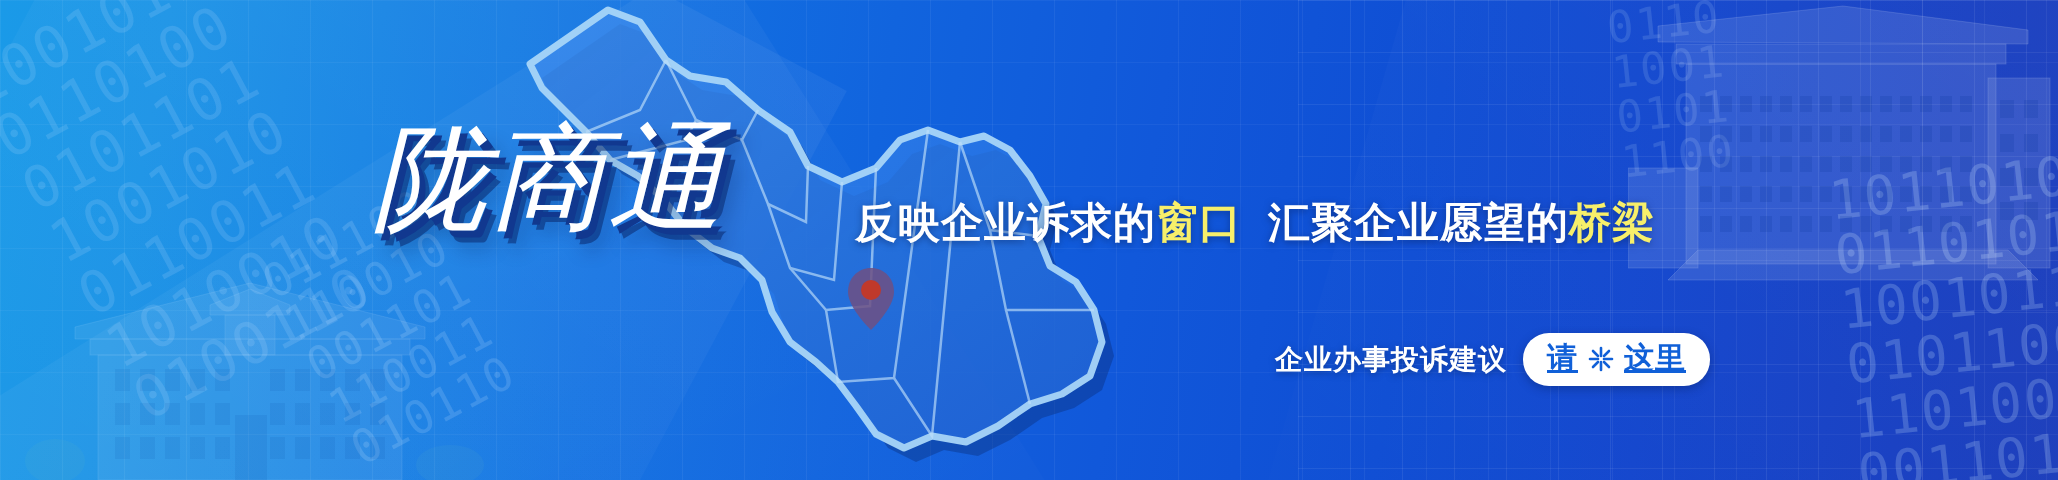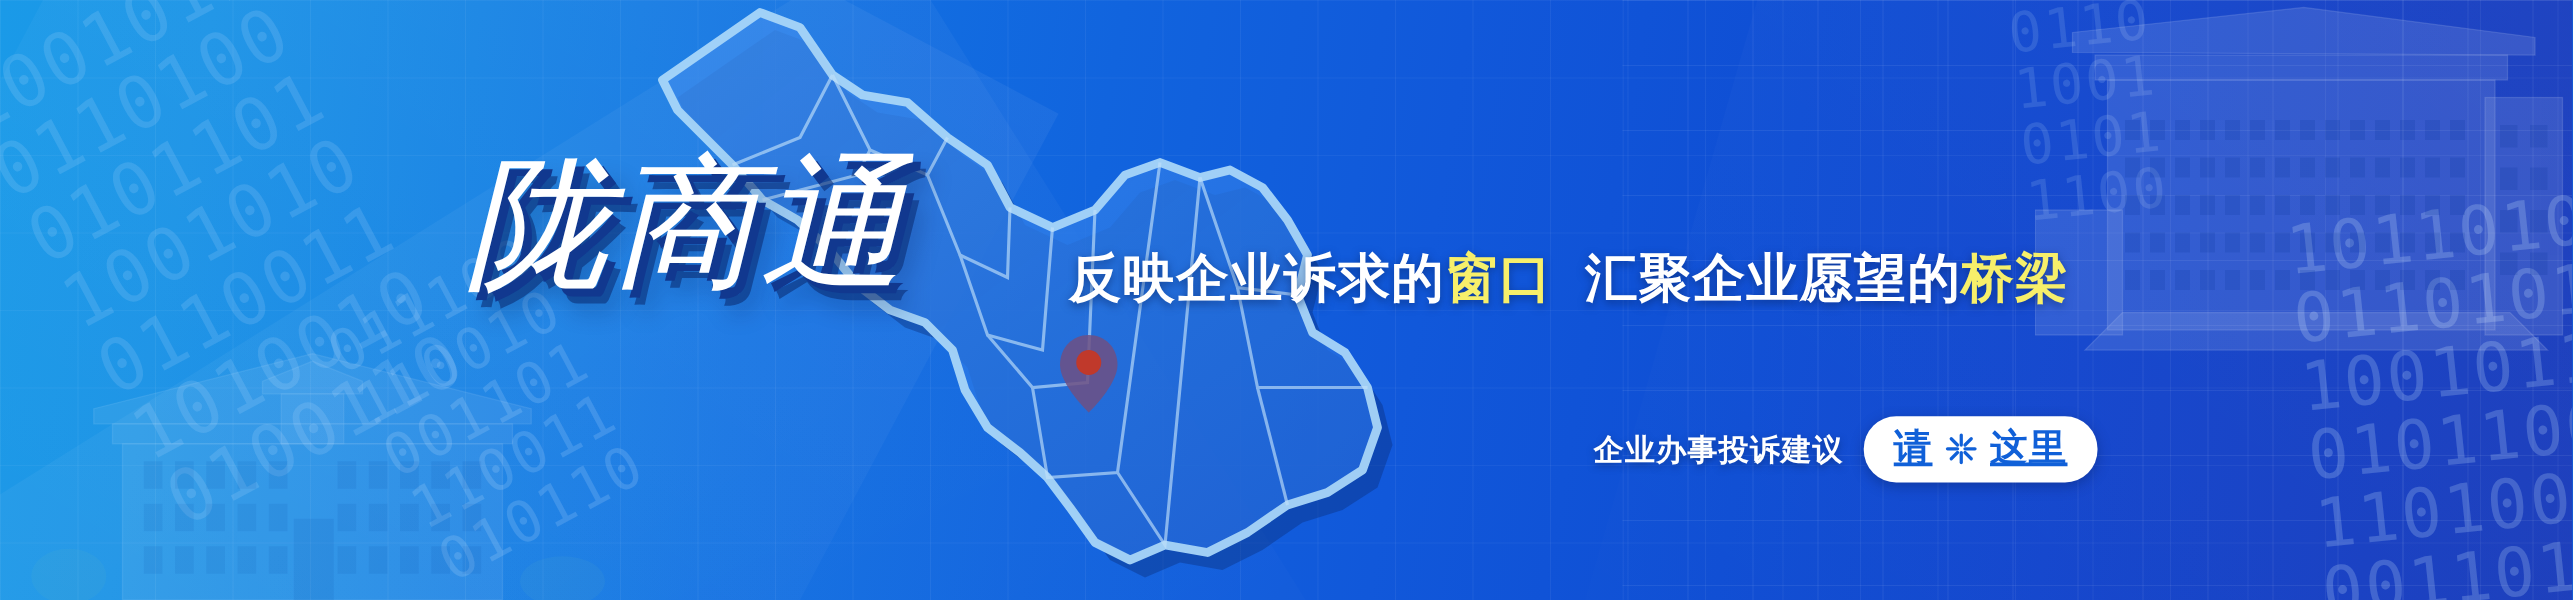--- a/index.html
+++ b/index.html
@@ -158,21 +158,21 @@
 
   .cta{
     position:absolute;
     left:1275px; top:333px;
     display:flex;
     align-items:center;
     gap:16px;
     white-space:nowrap;
   }
   .cta-text{
-    font-size:24px;
+    font-size:28px;
     font-weight:bold;
     color:#ffffff;
     letter-spacing:1px;
     text-shadow:0 2px 6px rgba(8,35,95,.5);
   }
   .cta-pill{
     display:inline-flex;
     align-items:center;
     gap:8px;
     background:#ffffff;

